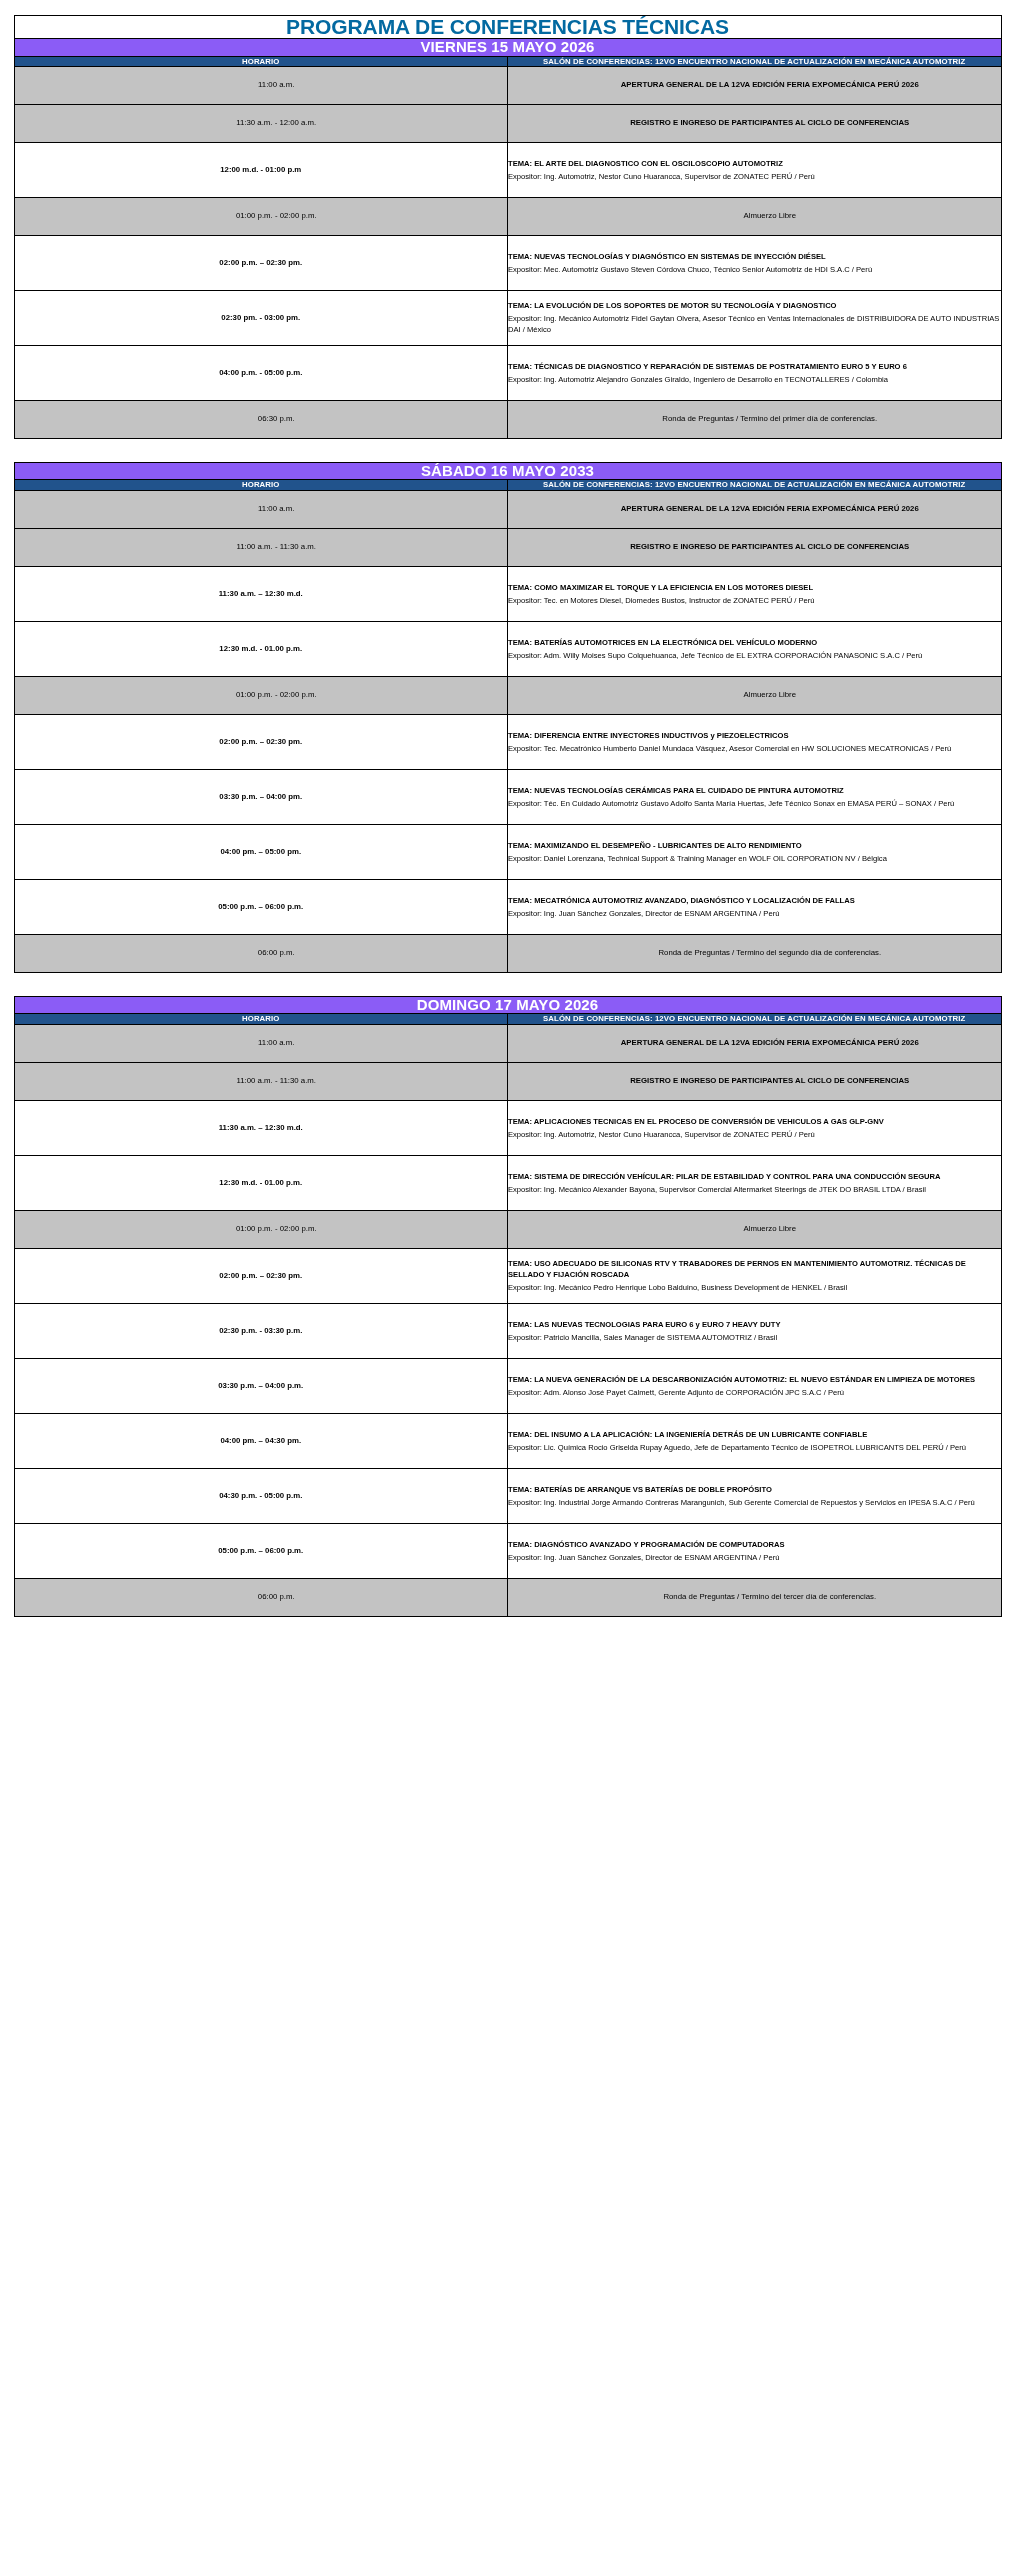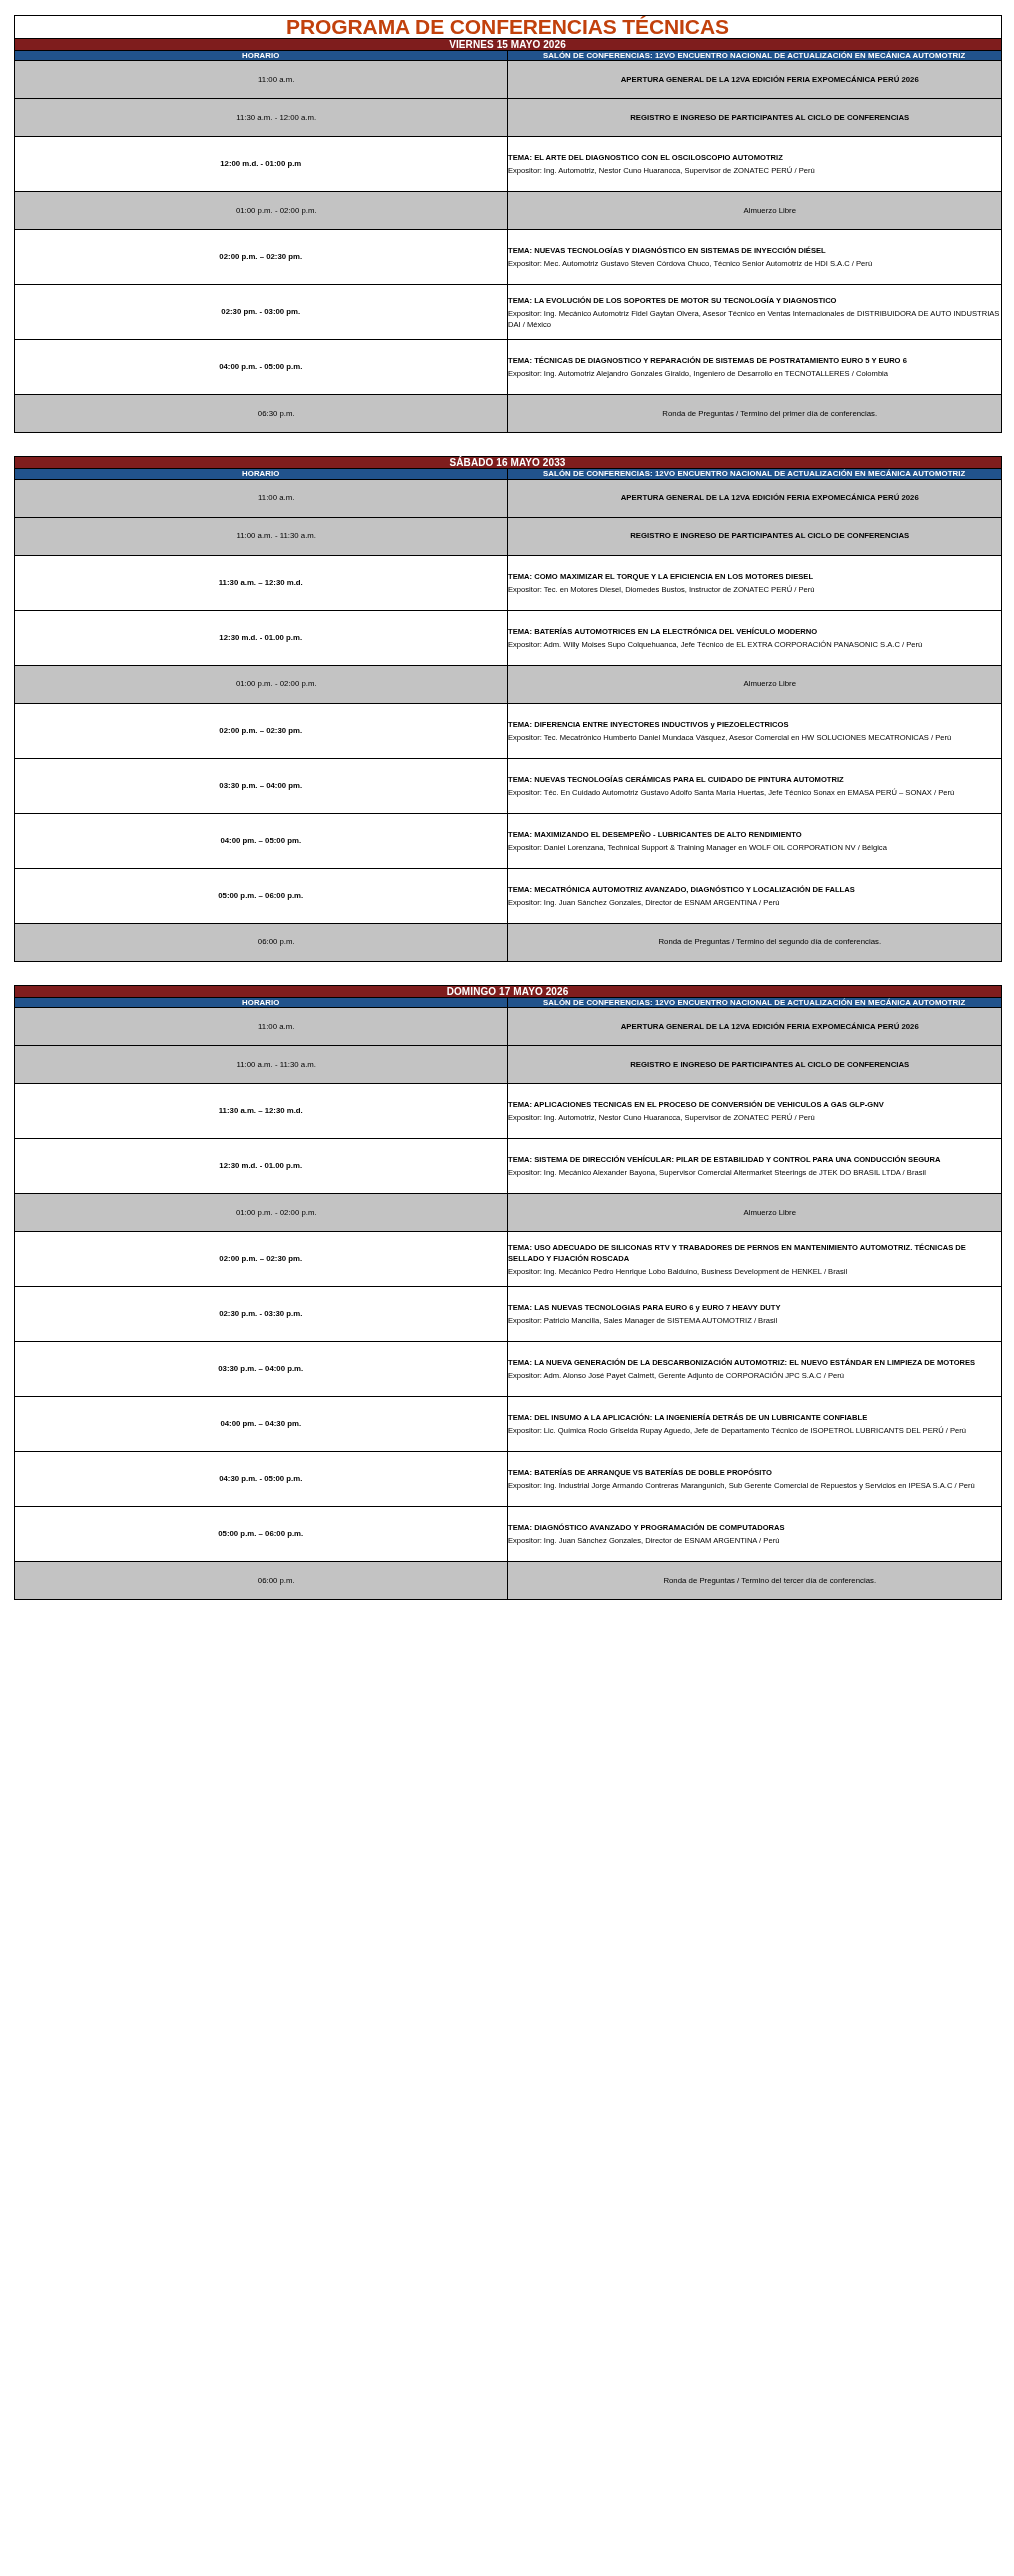--- a/index.html
+++ b/index.html
@@ -30,30 +30,30 @@
   }
 
   
   .title-cell {
     background: #ffffff;
     text-align: center;
     font-size: 21px;
     font-weight: bold;
     letter-spacing: -0.1px;
     padding: 7.4px 4px 8.8px 4px;
-    color: #c2410c;
+    color: #0369a1;
     line-height: 1.05;
   }
 
   
   .day-cell {
-    background: #7f1d1d;
+    background: #8b5cf6;
     color: #ffffff;
     text-align: center;
-    font-size: 10px;
+    font-size: 15px;
     font-weight: bold;
     letter-spacing: 0.1px;
     padding: 9.5px 4px 10px 4px;
     line-height: 1.1;
   }
 
   
   .colhead {
     background: #21538C;
     color: #ffffff;

